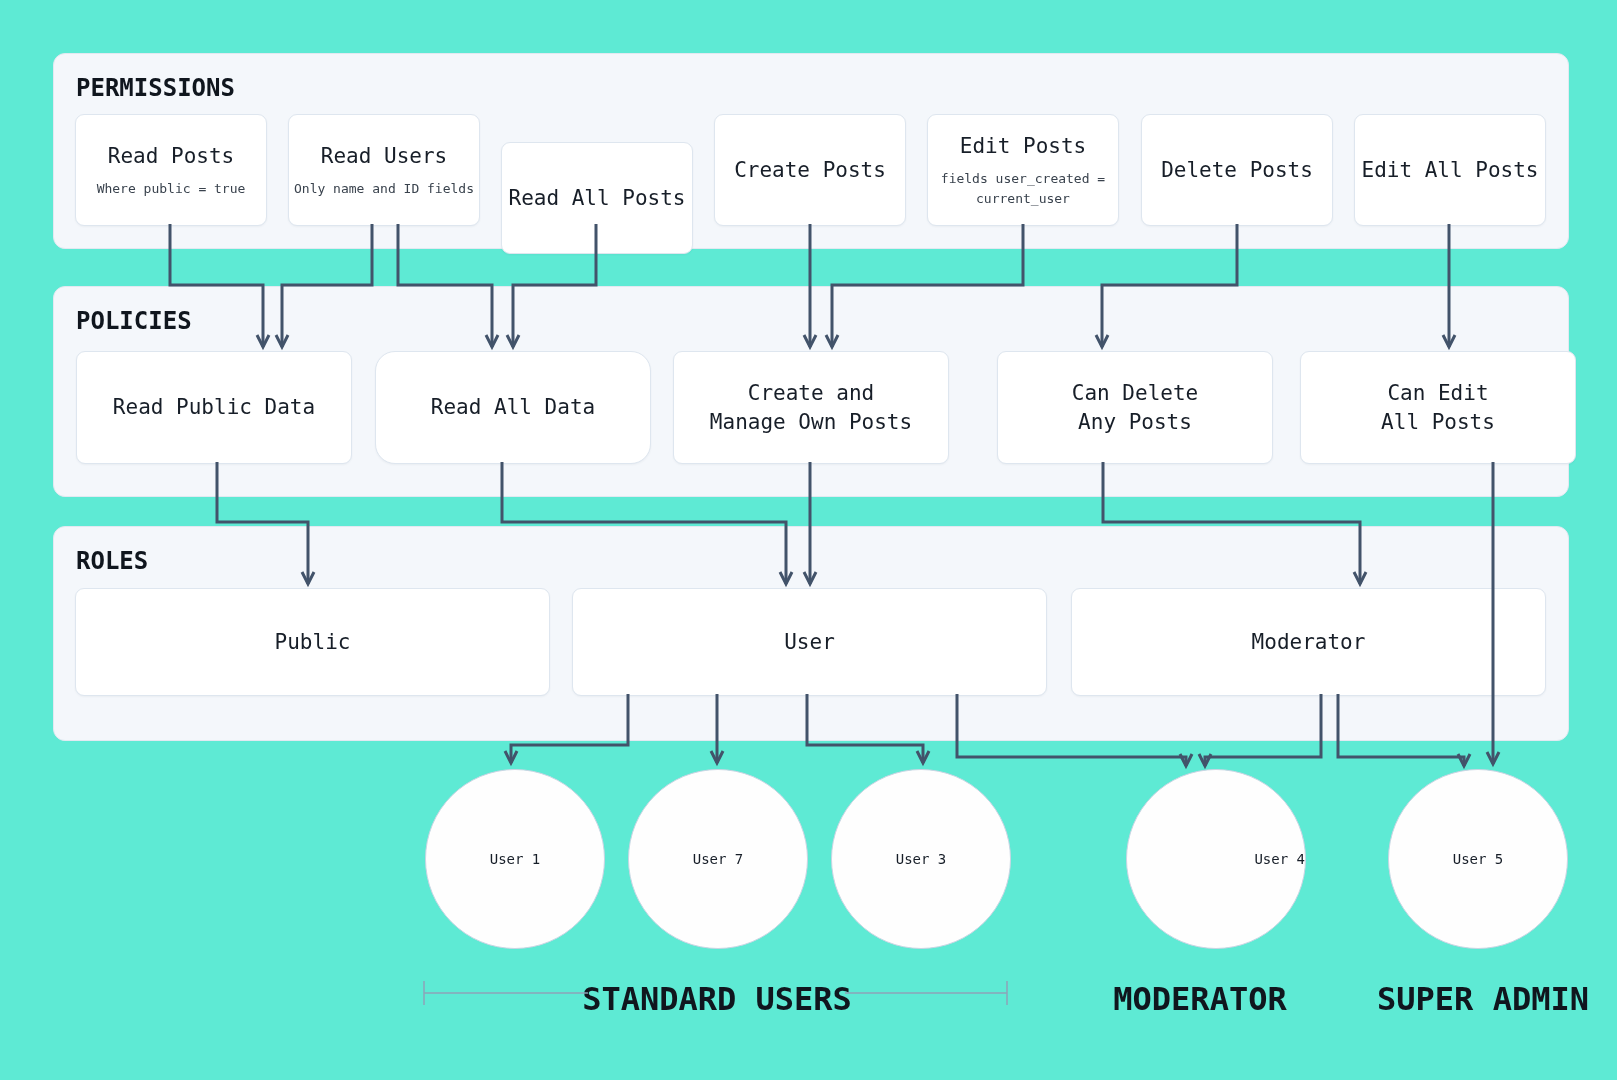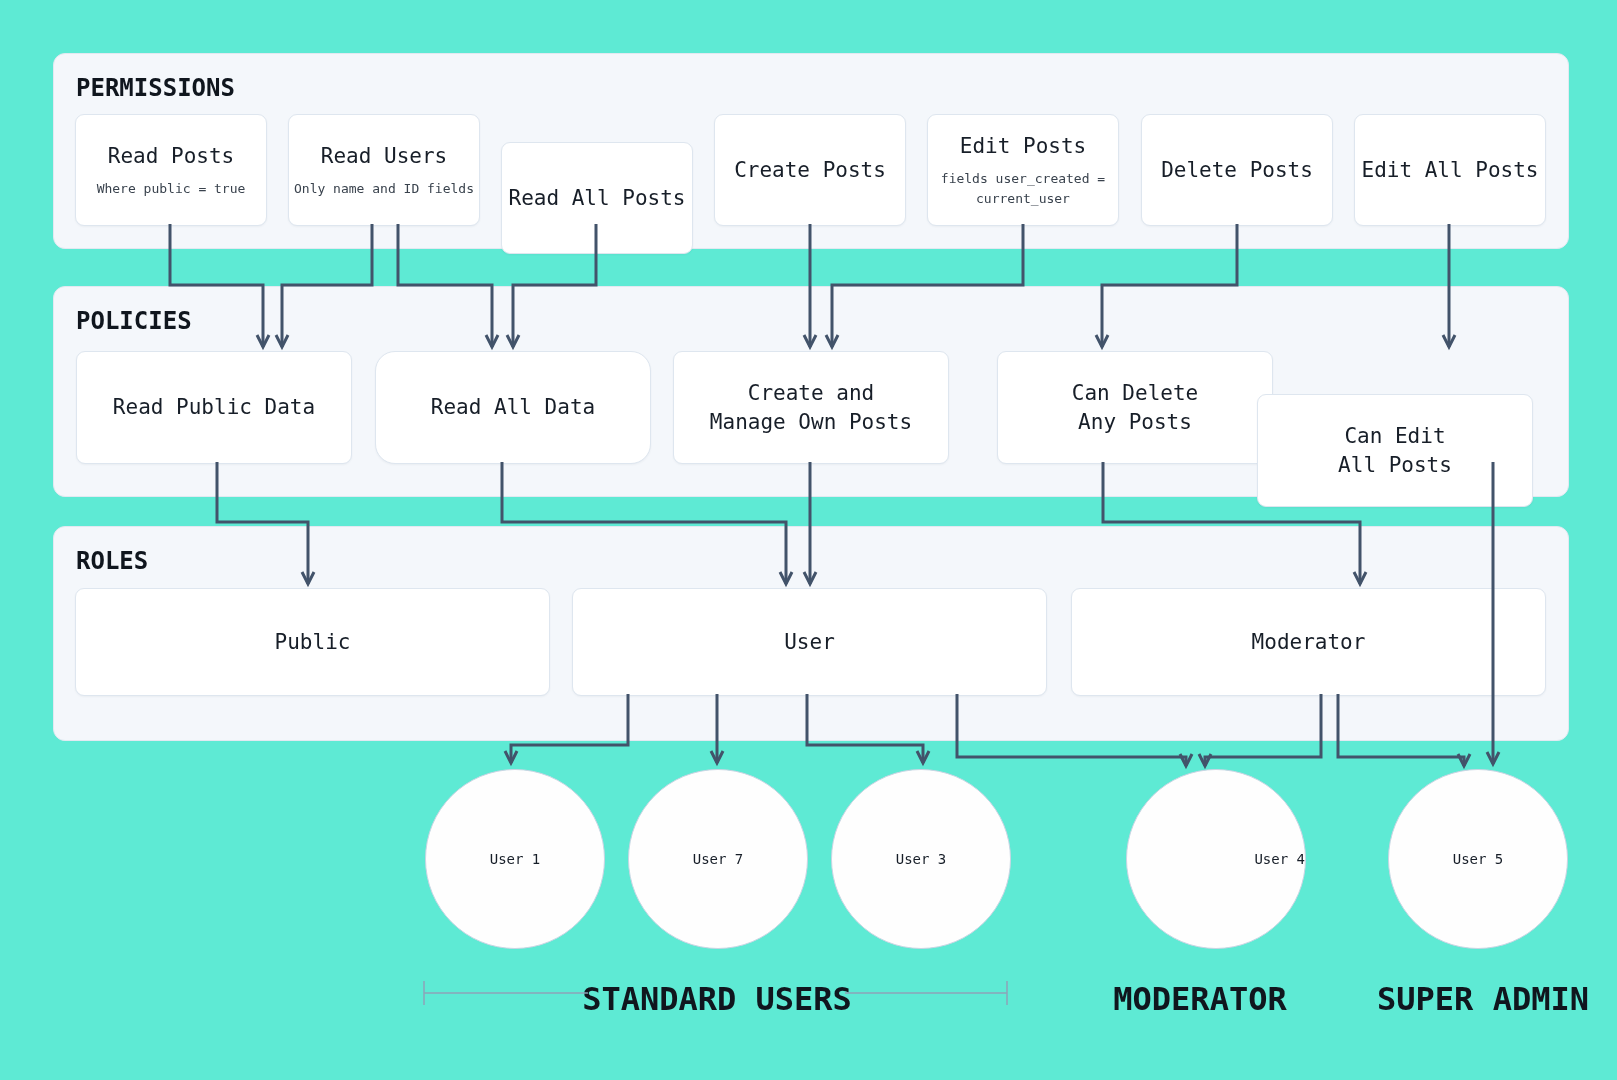--- a/index.html
+++ b/index.html
@@ -84,21 +84,21 @@
     <div class="node-title">Read All Data</div>
   </div>
   <div class="node" style="left:673px;top:351px;width:274px;height:111px;">
     <div class="node-title">Create and
 Manage Own Posts</div>
   </div>
   <div class="node" style="left:970px;top:351px;width:274px;height:111px;margin-left:27px;">
     <div class="node-title">Can Delete
 Any Posts</div>
   </div>
-  <div class="node" style="left:1257px;top:351px;width:274px;height:111px;margin-top:43px;">
+  <div class="node" style="left:1300px;top:351px;width:274px;height:111px;">
     <div class="node-title">Can Edit
 All Posts</div>
   </div>
 
   <div class="node" style="left:75px;top:588px;width:473px;height:106px;">
     <div class="node-title">Public</div>
   </div>
   <div class="node" style="left:572px;top:588px;width:473px;height:106px;">
     <div class="node-title">User</div>
   </div>

